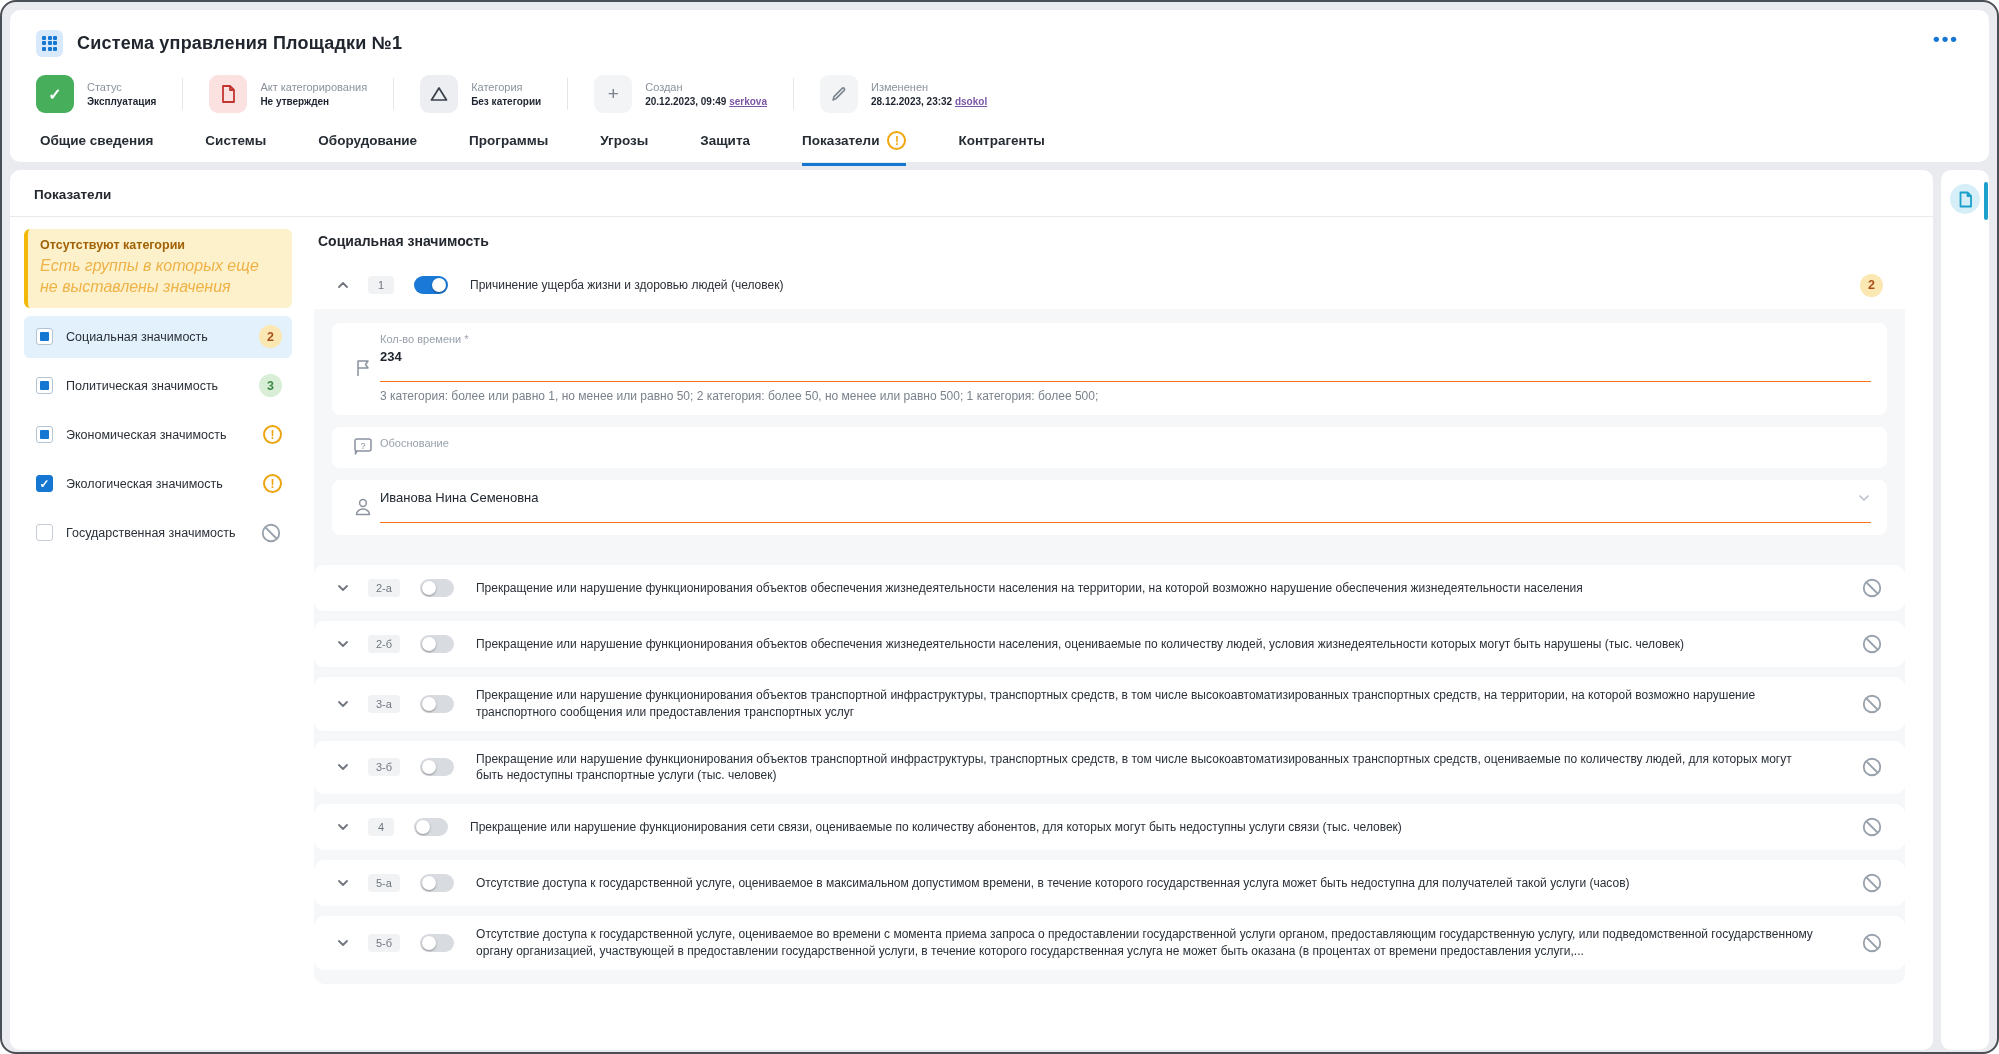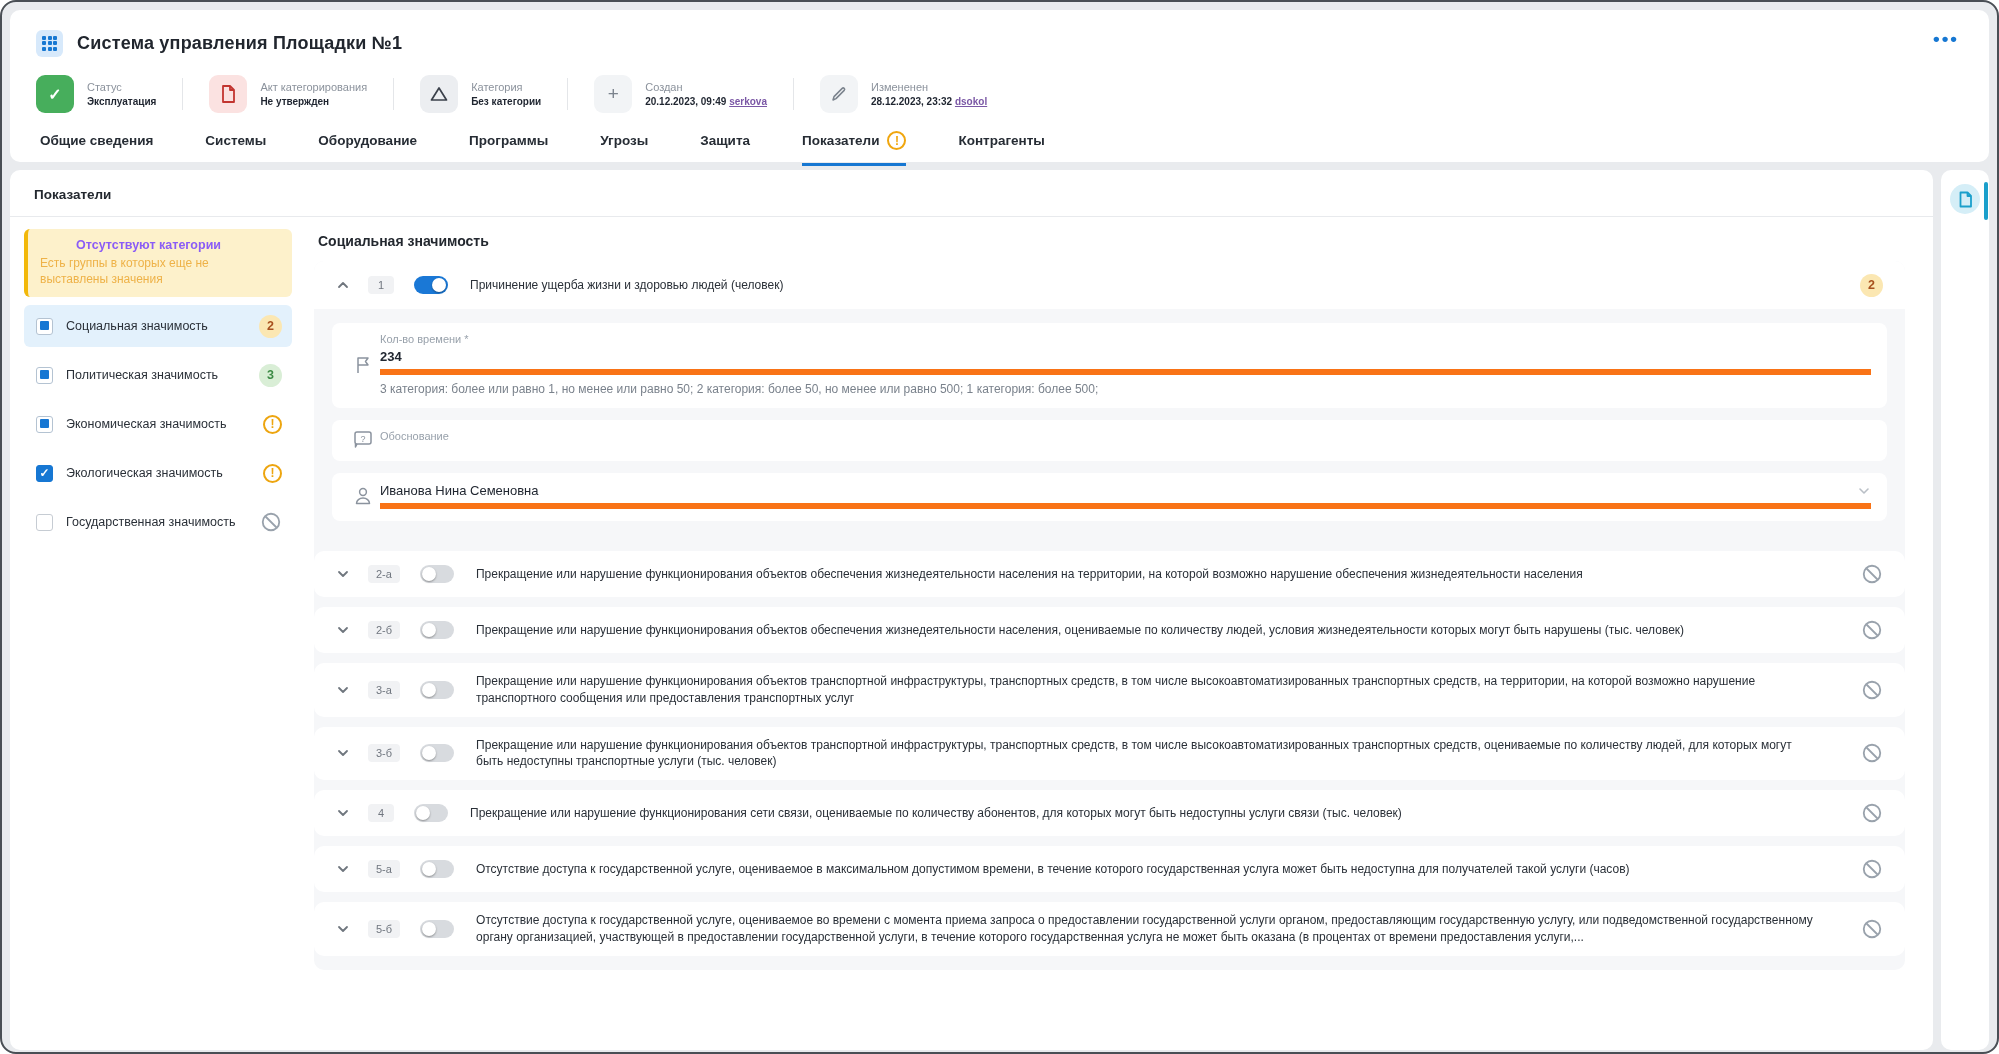--- a/index.html
+++ b/index.html
@@ -35,22 +35,22 @@
   .tab.active { border-bottom-color:#1677d2; }
   .warn-circ { width:19px; height:19px; border:2px solid #f0a60e; border-radius:50%; color:#f0a60e; font-size:12px; font-weight:bold; display:flex; align-items:center; justify-content:center; line-height:1; }
   
   .lower { display:flex; gap:8px; margin-top:8px; height:880px; }
   .main-card { flex:1 1 auto; background:#fff; border-radius:10px; overflow:hidden; display:flex; flex-direction:column; }
   .panel-header { font-size:13.5px; font-weight:bold; color:#23282f; padding:17px 24px 14px 24px; border-bottom:1px solid #e8eaed; }
   .panel-body { display:flex; flex:1; overflow:hidden; }
   
   .sidebar { width:292px; flex:0 0 auto; padding:12px 10px 0 14px; }
   .warn-box { background:#fdf1cb; border-left:4px solid #f2b80a; border-radius:6px; padding:9px 12px 10px 12px; margin-bottom:8px; }
-  .warn-box .wb-title { color:#8b5cf6; font-size:12.5px; font-weight:bold; margin-bottom:4px;margin-left:36px; }
-  .warn-box .wb-text { color:#eeb248; font-size:12px; line-height:1.3; }
+  .warn-box .wb-title { color:#a16207; font-size:12.5px; font-weight:bold; margin-bottom:4px; }
+  .warn-box .wb-text { color:#eeb248; font-size:16px; line-height:1.3;font-style:italic; }
   .side-item { display:flex; align-items:center; height:42px; padding:0 10px 0 12px; border-radius:6px; margin-bottom:7px; cursor:pointer; }
   .side-item.selected { background:#e3f1fc; }
   .side-item .s-label { font-size:12.5px; color:#2a3038; margin-left:13px; flex:1; }
   .cbx { width:17px; height:17px; border-radius:3px; flex:0 0 auto; position:relative; }
   .cbx.ind { background:#fff; border:1.5px solid #b4c3d2; }
   .cbx.ind::after { content:""; position:absolute; left:2.5px; top:2.5px; width:9px; height:9px; background:#1677d3; border-radius:1px; }
   .cbx.checked { background:#1677d3; border:1.5px solid #1677d3; color:#fff; font-size:12px; font-weight:bold; display:flex; align-items:center; justify-content:center; }
   .cbx.empty { background:#fff; border:1.5px solid #c6ccd3; }
   .badge-num { width:23px; height:23px; border-radius:50%; font-size:12.5px; font-weight:bold; display:flex; align-items:center; justify-content:center; flex:0 0 auto; }
   .bn-yellow { background:#fbe7b2; color:#a8511f; }
@@ -72,21 +72,21 @@
   .toggle .knob { width:14px; height:14px; border-radius:50%; background:#fff; position:absolute; top:2px; box-shadow:0 1px 2px rgba(0,0,0,.35); }
   .toggle.on .knob { right:2px; } .toggle.off .knob { left:2px; }
   .g-text { font-size:12px; color:#2a3038; line-height:1.4; margin-left:22px; flex:1; padding-right:40px; }
   .g-badge { margin-left:auto; flex:0 0 auto; }
   
   .g-inner { padding:14px 18px 8px 18px; }
   .field-card { background:#fff; border-radius:8px; padding:10px 16px 12px 14px; display:flex; margin-bottom:12px; }
   .f-ico { width:34px; flex:0 0 auto; display:flex; align-items:center; justify-content:center; color:#8b939e; }
   .f-main { flex:1; position:relative; }
   .f-label { font-size:11px; color:#98a1ab; margin-bottom:4px; }
-  .f-value { font-size:13px; color:#212731; padding-bottom:5px; border-bottom:6px solid #f97316; display:flex; align-items:center; }
+  .f-value { font-size:13px; color:#212731; padding-bottom:17px; border-bottom:1px solid #f97316; display:flex; align-items:center; }
   .f-value.strong { font-weight:bold; }
   .f-hint { font-size:12px; color:#7a828c; margin-top:7px; }
   .f-chevron { margin-left:auto; color:#b9bfc6; }
   
   .right-rail { width:48px; flex:0 0 auto; background:#fff; border-radius:10px; position:relative; padding-top:14px; display:flex; justify-content:center; }
   .rail-ico { width:30px; height:30px; border-radius:50%; background:#d5eef7; display:flex; align-items:center; justify-content:center; cursor:pointer; }
   .rail-bar { position:absolute; right:1px; top:12px; width:4px; height:38px; background:#1b9fcb; border-radius:2px; }
 </style>
 </head>
 <body>

